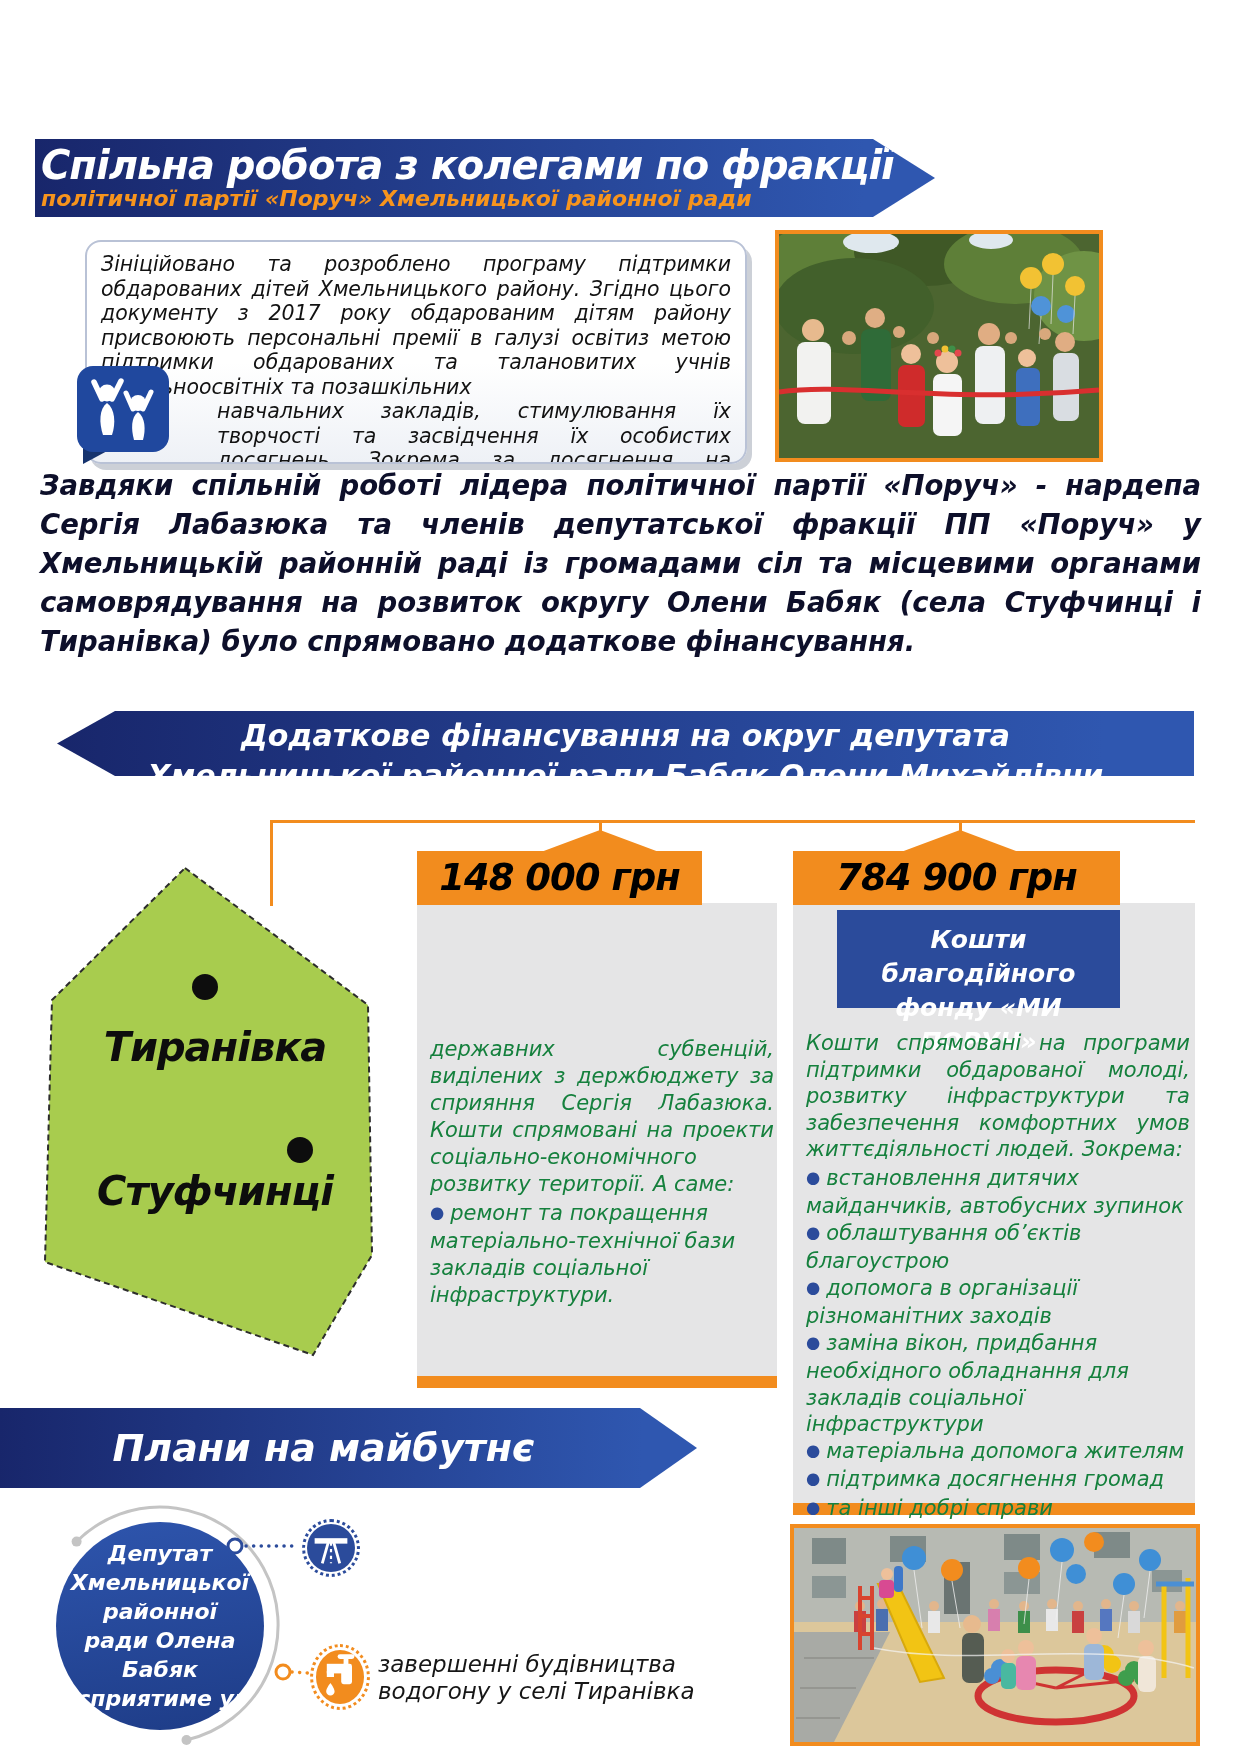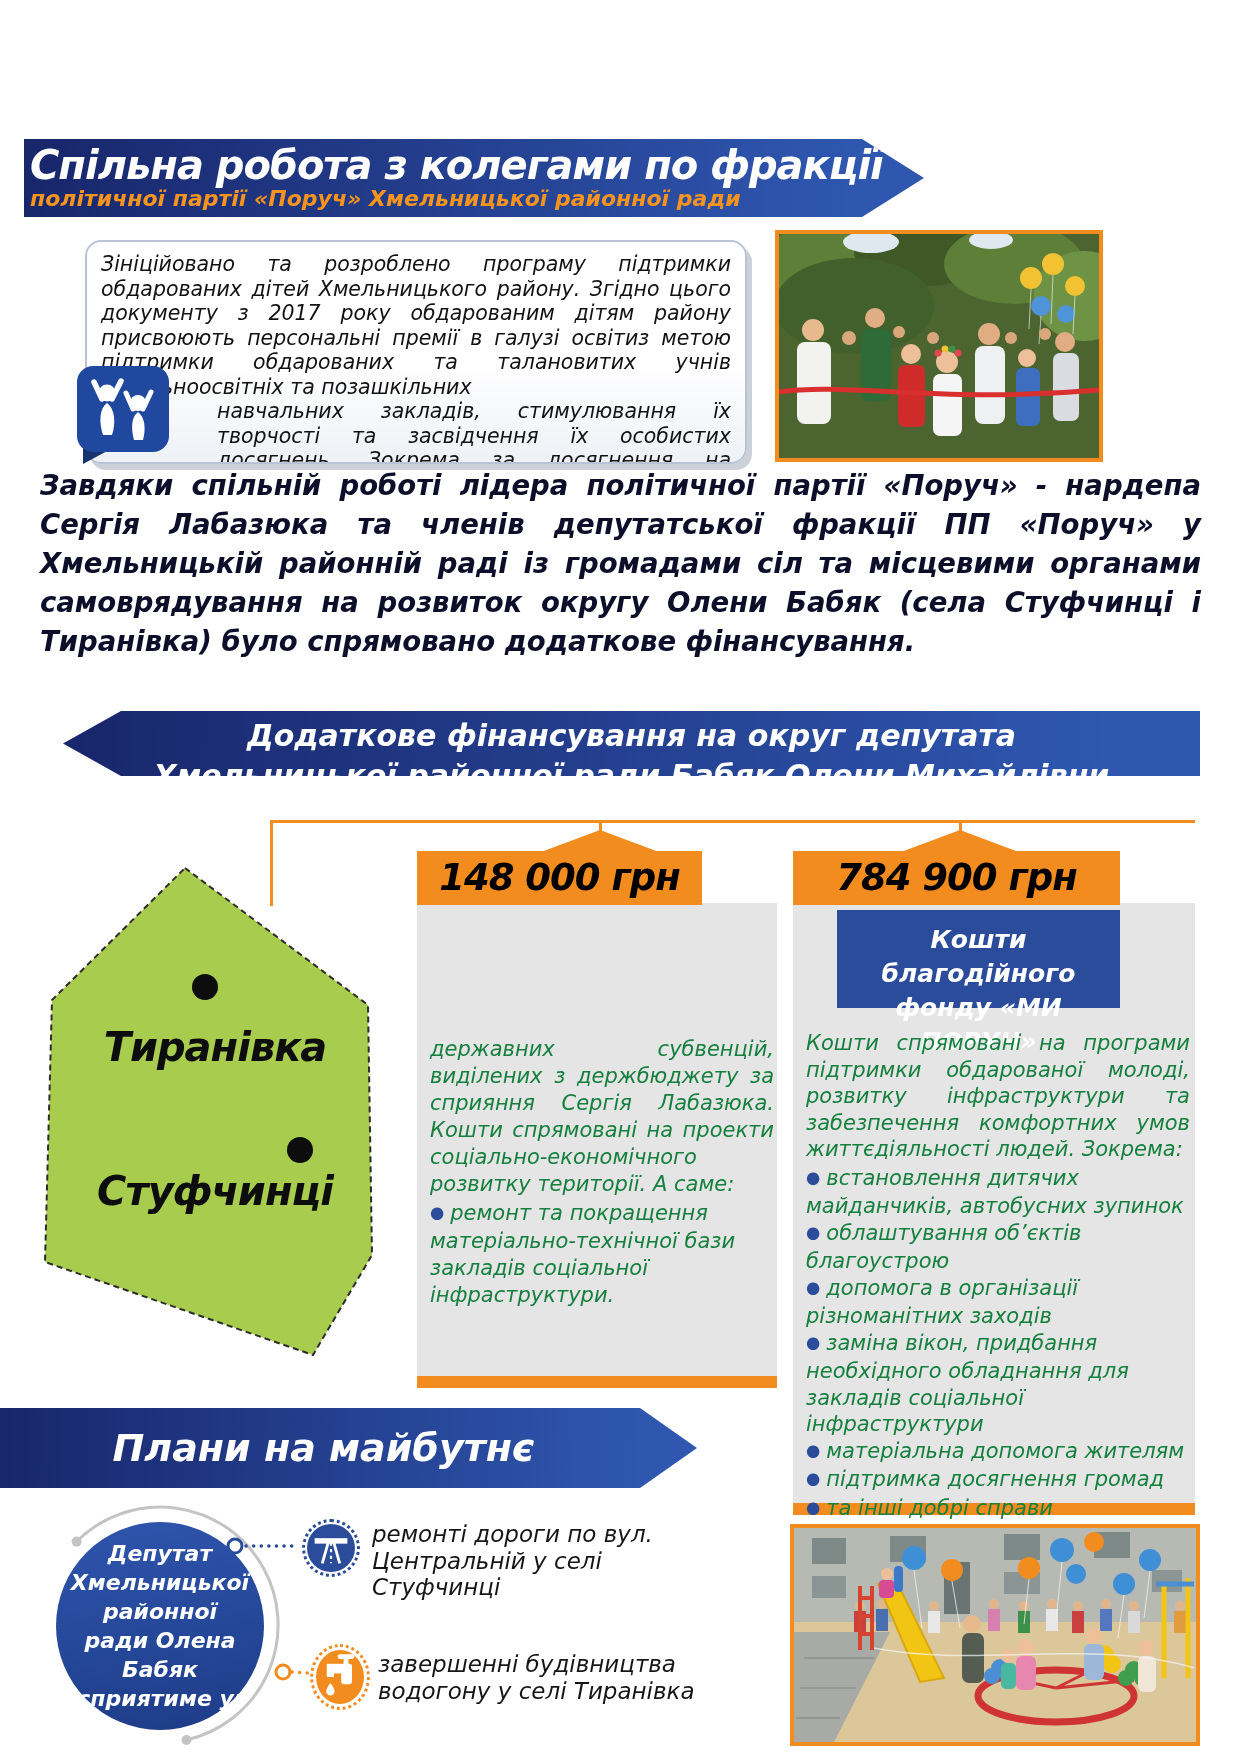--- a/index.html
+++ b/index.html
@@ -5,27 +5,27 @@
   html,body { margin:0; padding:0; background:#9aa0a8; }
   #page {
     position:relative; width:1241px; height:1755px; margin:0 auto;
     background:#ffffff; overflow:hidden;
     font-family:"DejaVu Sans", sans-serif;
   }
   .abs { position:absolute; }
 
   
   .banner { background:linear-gradient(92deg,#18266b 0%,#2f57b0 92%); color:#fff; }
-  #banner1 { left:24px; top:139px; width:900px; height:78px;
+  #banner1 { left:35px; top:139px; width:900px; height:78px;
     clip-path:polygon(0 0,838px 0,100% 50%,838px 100%,0 100%);
     display:flex; flex-direction:column; justify-content:center; padding-left:6px; box-sizing:border-box; }
   .b1-title { font-style:italic; font-weight:bold; font-size:40px; line-height:1.02; letter-spacing:-1px; white-space:nowrap; }
   .b1-sub   { font-style:italic; font-weight:bold; font-size:22px; line-height:1.15; color:#F7941D; }
 
-  #banner2 { left:63px; top:711px; width:1137px; height:65px;
+  #banner2 { left:57px; top:711px; width:1137px; height:65px;
     clip-path:polygon(0 50%,58px 0,100% 0,100% 100%,58px 100%);
     text-align:center; font-style:italic; font-weight:bold; font-size:30px; line-height:40px;
     padding-top:5px; box-sizing:border-box; }
 
   #banner3 { left:0; top:1408px; width:697px; height:80px;
     clip-path:polygon(0 0,640px 0,100% 50%,640px 100%,0 100%);
     text-align:center; font-style:italic; font-weight:bold; font-size:38px; line-height:80px;
     padding-right:50px; box-sizing:border-box; }
 
   
@@ -239,21 +239,20 @@
 
   <div id="icon1" class="abs ring-blue">
     <div class="inner">
       <svg viewBox="0 0 44 44" width="100%" height="100%">
         <rect x="7" y="13" width="30" height="5" fill="#fff"></rect>
         <path d="M14 36 L20 15 M30 36 L24 15" stroke="#fff" stroke-width="2.6" fill="none"></path>
         <path d="M22 17 V36" stroke="#fff" stroke-width="2" stroke-dasharray="3,3"></path>
       </svg>
     </div>
   </div>
-  <div id="item1" class="abs planitem">ремонті дороги по вул. Центральній у селі Стуфчинці</div>
 
   <div id="icon2" class="abs ring-orange">
     <div class="inner">
       <svg viewBox="0 0 40 44" width="100%" height="100%">
         <rect x="18" y="3" width="14" height="4" rx="2" fill="#fff"></rect>
         <rect x="23" y="6" width="4" height="6" fill="#fff"></rect>
         <rect x="21" y="11" width="9" height="17" rx="2" fill="#fff"></rect>
         <rect x="9" y="11" width="14" height="8" fill="#fff"></rect>
         <rect x="9" y="17" width="6" height="5" fill="#fff"></rect>
         <path d="M12 27 c0 0 -3.5 4.5 -3.5 7 a3.5 3.5 0 0 0 7 0 c0 -2.5 -3.5 -7 -3.5 -7 z" fill="#fff"></path>

